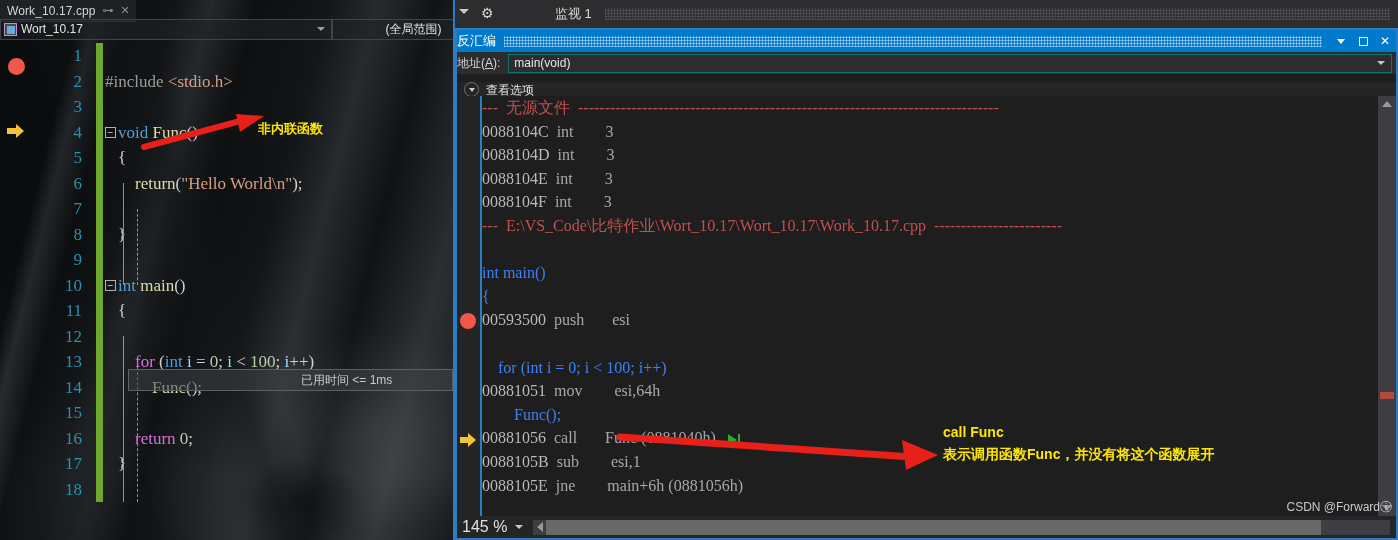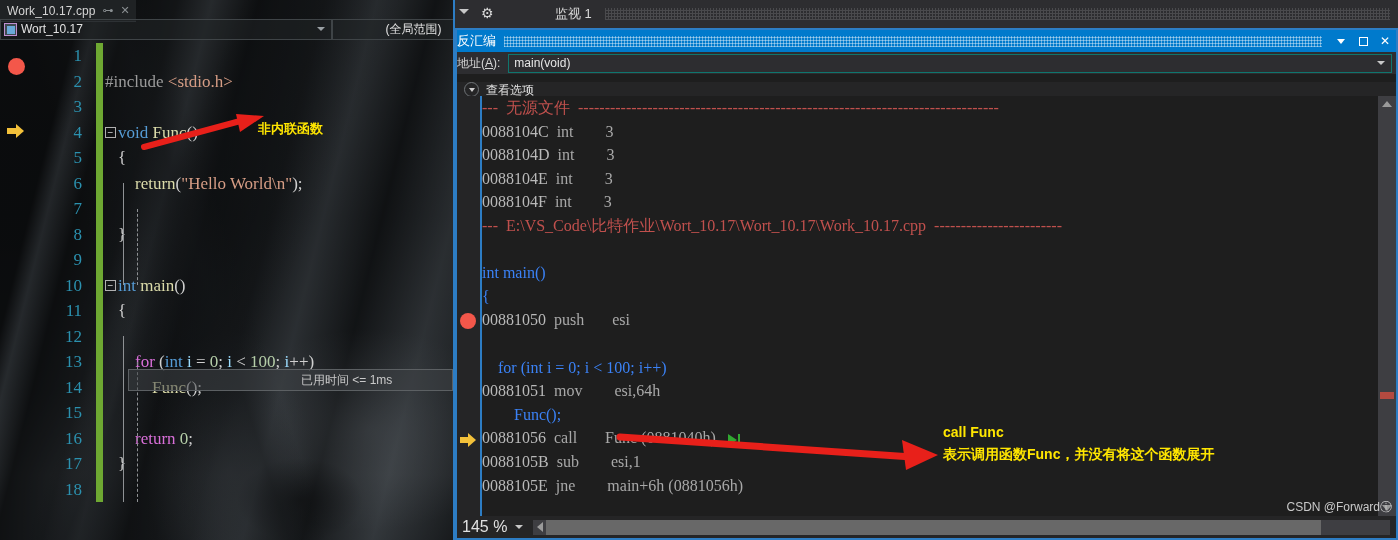--- a/index.html
+++ b/index.html
@@ -603,21 +603,21 @@
       <div id="disasm-lines">
         <div class="dln sep">---  无源文件  -------------------------------------------------------------------------------</div>
         <div class="dln"><span class="d-addr">0088104C</span><span class="d-mn">  int        </span><span class="d-op">3</span></div>
         <div class="dln"><span class="d-addr">0088104D</span><span class="d-mn">  int        </span><span class="d-op">3</span></div>
         <div class="dln"><span class="d-addr">0088104E</span><span class="d-mn">  int        </span><span class="d-op">3</span></div>
         <div class="dln"><span class="d-addr">0088104F</span><span class="d-mn">  int        </span><span class="d-op">3</span></div>
         <div class="dln sep">---  E:\VS_Code\比特作业\Wort_10.17\Wort_10.17\Work_10.17.cpp  ------------------------</div>
         <div class="dln"> </div>
         <div class="dln"><span class="d-src">int main()</span></div>
         <div class="dln"><span class="d-src">{</span></div>
-        <div class="dln"><span class="d-addr">00881050</span><span class="d-mn">  push       </span><span class="d-op">esi</span></div>
+        <div class="dln"><span class="d-addr">00593500</span><span class="d-mn">  push       </span><span class="d-op">esi</span></div>
         <div class="dln"> </div>
         <div class="dln"><span class="d-src">    for (int i = 0; i &lt; 100; i++)</span></div>
         <div class="dln"><span class="d-addr">00881051</span><span class="d-mn">  mov        </span><span class="d-op">esi,64h</span></div>
         <div class="dln"><span class="d-src">        Func();</span></div>
         <div class="dln"><span class="d-addr">00881056</span><span class="d-mn">  call       </span><span class="d-op">Func (0881040h)</span><span>   </span><span class="run-to-cursor"></span></div>
         <div class="dln"><span class="d-addr">0088105B</span><span class="d-mn">  sub        </span><span class="d-op">esi,1</span></div>
         <div class="dln"><span class="d-addr">0088105E</span><span class="d-mn">  jne        </span><span class="d-op">main+6h (0881056h)</span></div>
       </div>
     </div>
 

